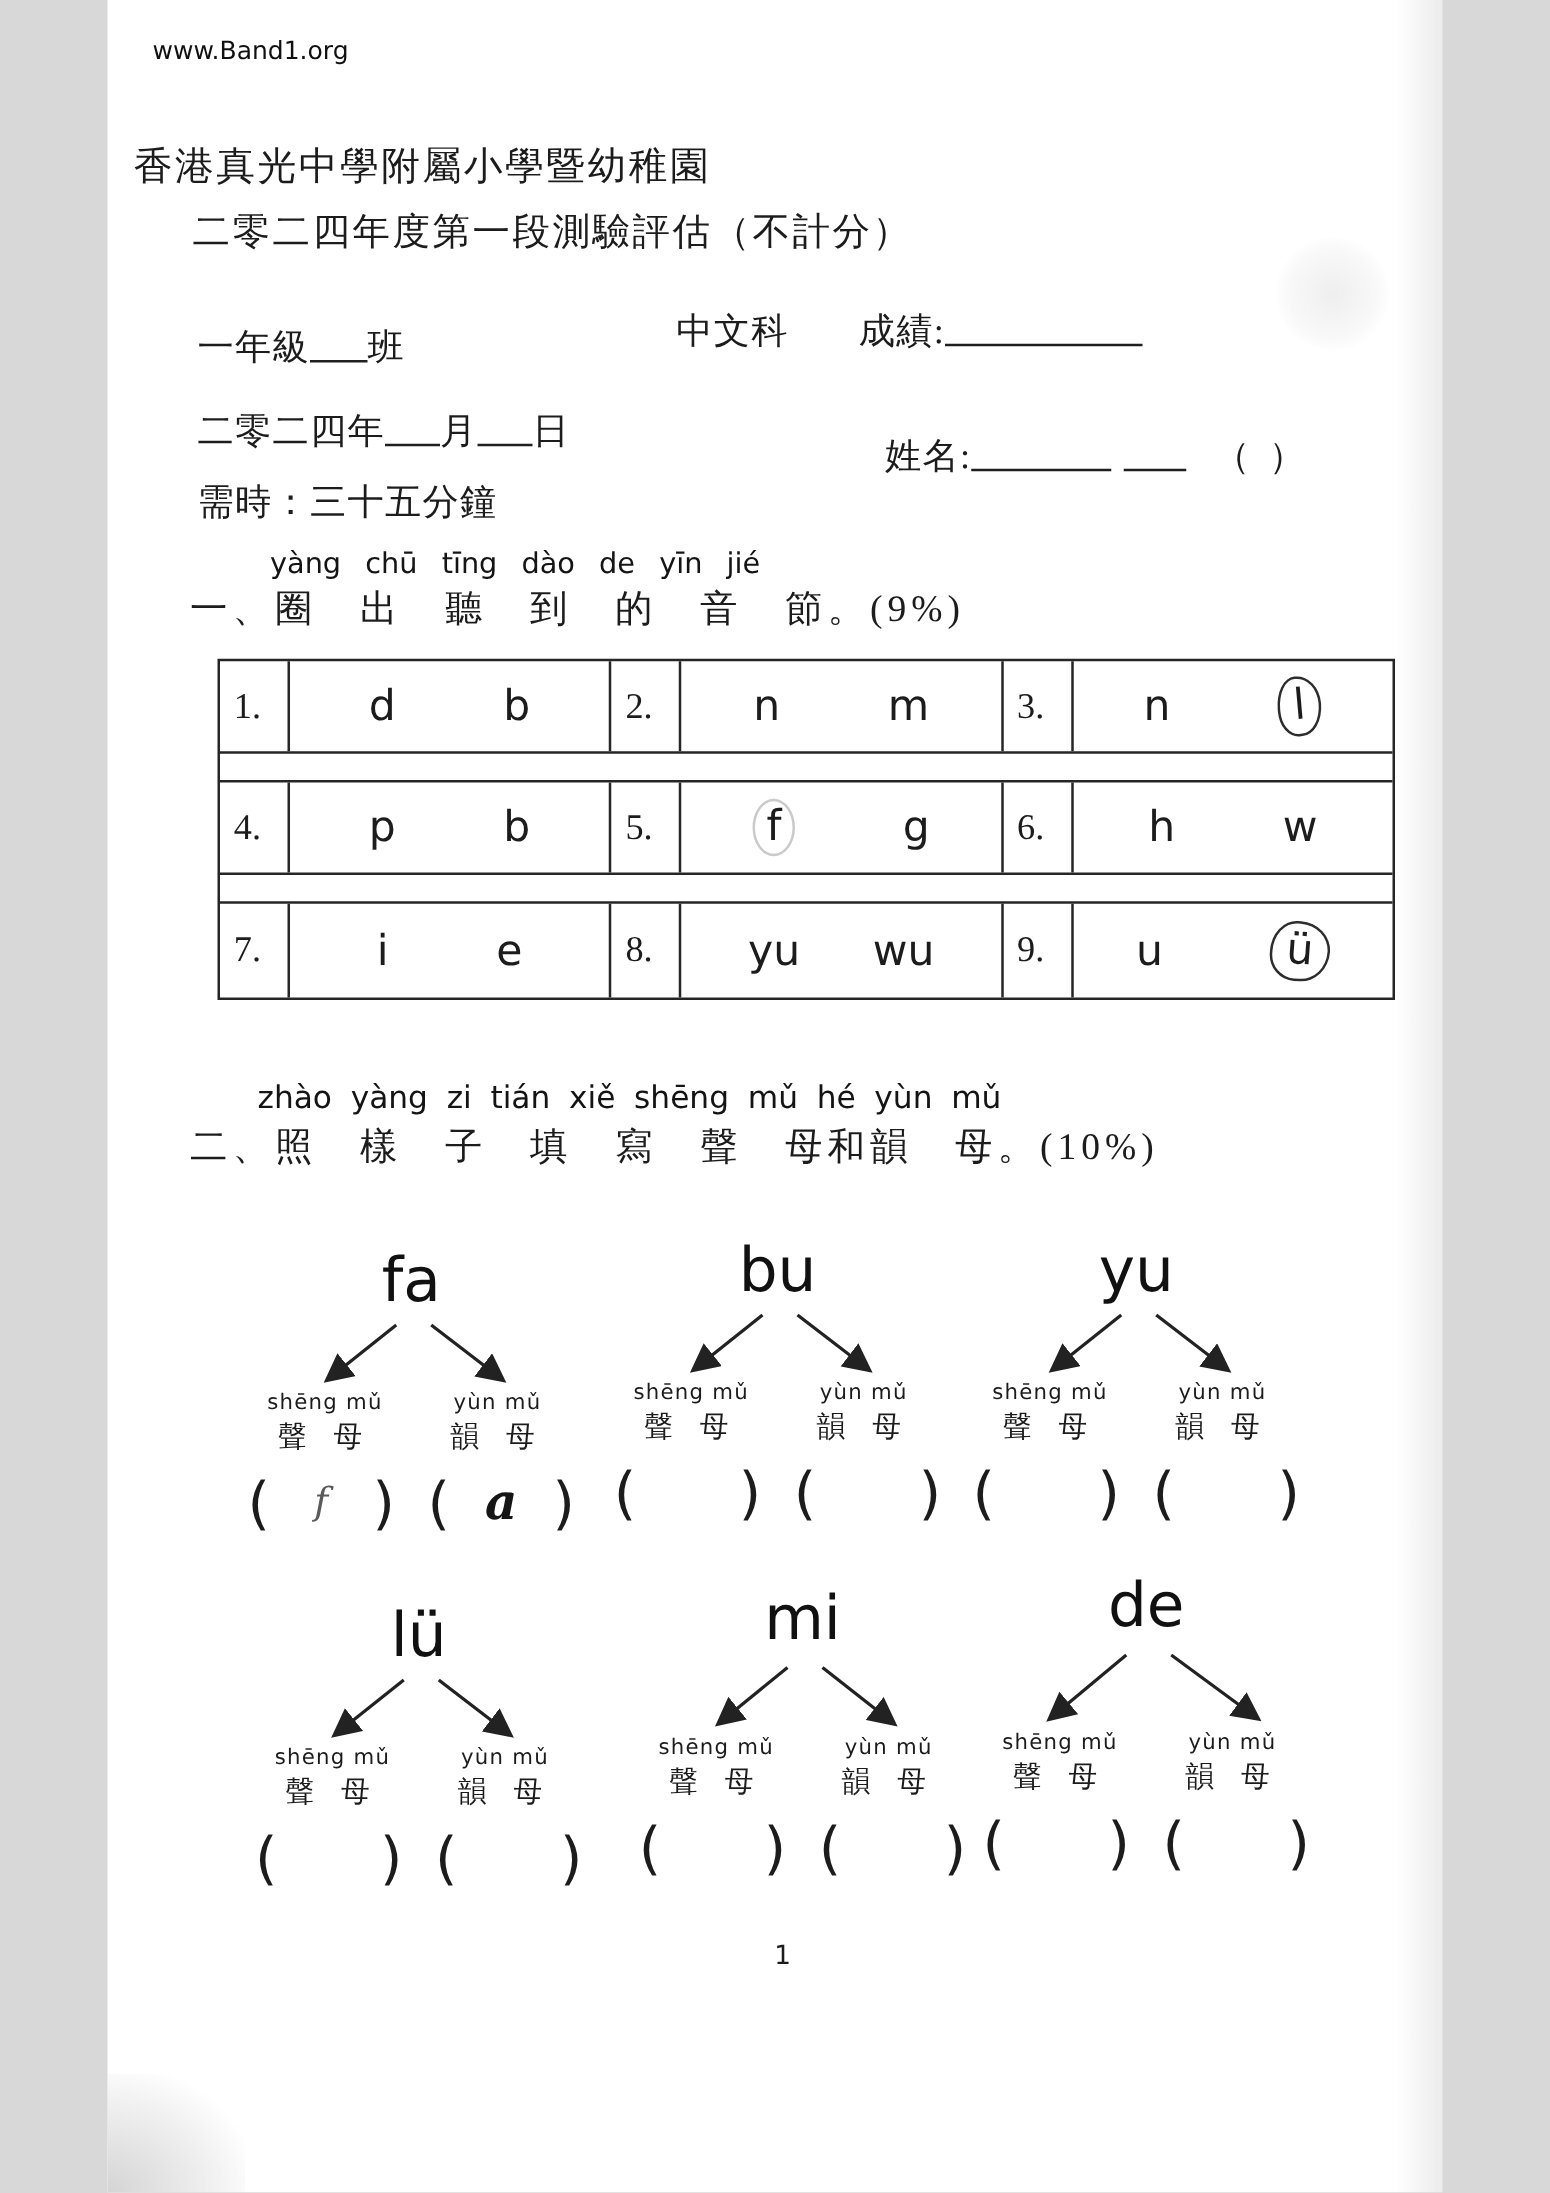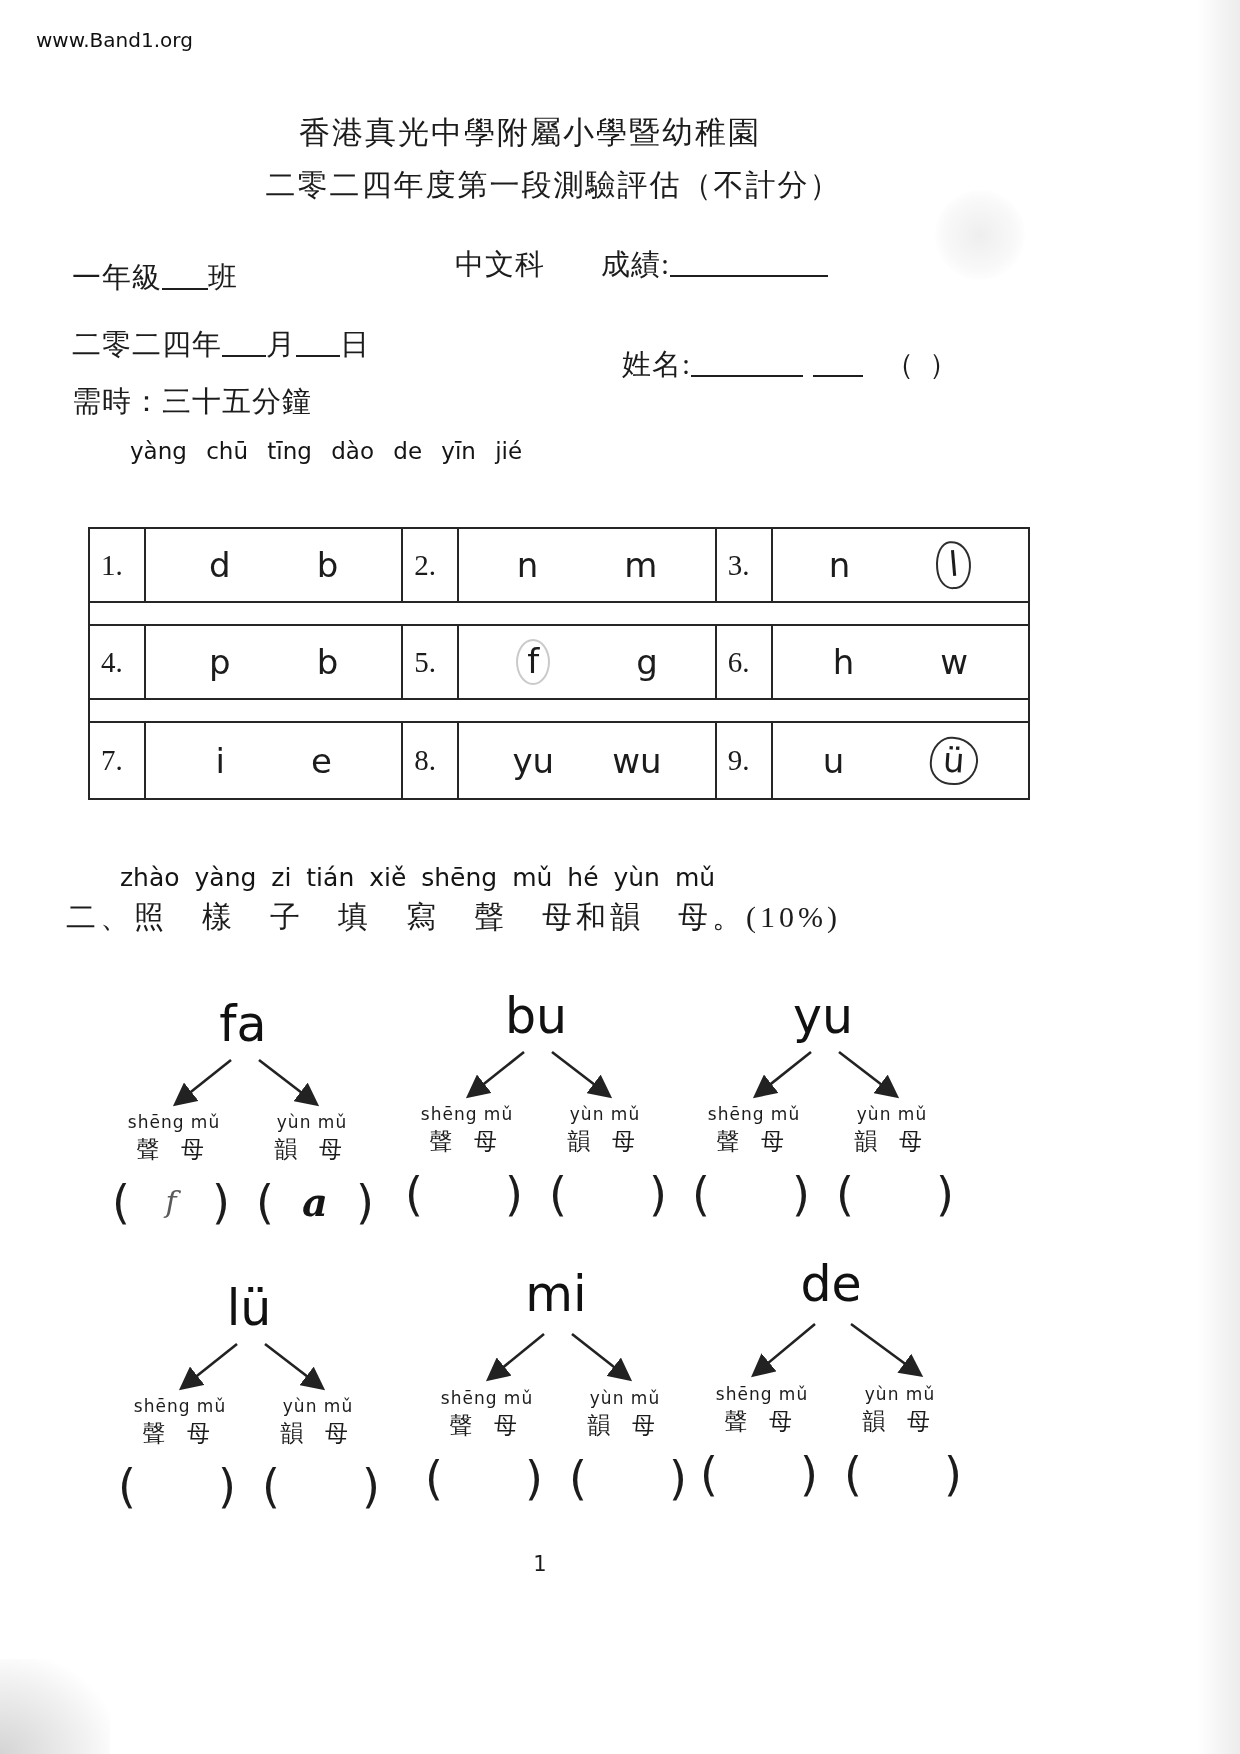--- a/index.html
+++ b/index.html
@@ -1,28 +1,28 @@
 <!DOCTYPE html>
 <html><head>
 <meta charset="utf-8">
 <style>
   * { margin:0; padding:0; box-sizing:border-box; }
   html,body { background:#d8d8d8; }
   .page {
-    position:relative; width:1240px; height:1754px; margin:0 auto;
+    position:relative; width:1068px; height:1754px; margin:0 auto;
     background:linear-gradient(to right,#ffffff 0%,#ffffff 96.5%,#ececec 100%);
     color:#1c1c1c; overflow:hidden;
   }
   .cjk { font-family:"Liberation Serif","DejaVu Serif",serif; }
   .lat { font-family:"DejaVu Sans","Liberation Sans",sans-serif; }
   .abs { position:absolute; }
 
   .watermark { left:36px; top:28px; font-size:20px; color:#101010; }
 
-  .title-wrap { left:0; top:112px; width:1060px; text-align:center; }
+  .title-wrap { left:0; top:112px; width:1060px; text-align:left;padding-left:21px; }
   .school-name { font-size:31px; letter-spacing:2px; }
   .exam-title  { font-size:30px; letter-spacing:2px; margin-top:11px;margin-left:47px; }
 
   .form-text { font-size:29px; letter-spacing:1px; }
   .blank { display:inline-block; border-bottom:2.5px solid #1f1f1f; height:1.05em; vertical-align:-3px; }
 
   .s-pinyin { font-size:23px; color:#141414; }
   .s-title  { font-size:30px; letter-spacing:4px; }
 
   
@@ -114,20 +114,21 @@
   <div class="abs form-text cjk" style="left:72px; top:325px;">
     <span>二零二四年</span><span class="blank" style="width:44px;"></span><span>月</span><span class="blank" style="width:44px;"></span><span>日</span>
   </div>
   <div class="abs form-text cjk" style="left:622px; top:325px;margin-top:20px;">
     <span>姓名:</span><span class="blank" style="width:112px;"></span><span style="display:inline-block;width:10px;"></span><span class="blank" style="width:50px;"></span><span style="display:inline-block;width:22px;"></span><span>（</span><span style="display:inline-block;width:14px;"></span><span>）</span>
   </div>
 
   <div class="abs form-text cjk" style="left:72px; top:382px;">需時：三十五分鐘</div>
 
   <div class="abs s-pinyin lat" style="left:130px; top:438px; word-spacing:12px;">yàng chū tīng dào de yīn jié</div>
+  <div class="abs s-title cjk" style="left:66px; top:467px;">一、圈　出　聽　到　的　音　節。(9%)</div>
 
   <div class="abs syl-table">
     <div class="t-row">
       <div class="t-num">1.</div>
       <div class="t-cell">
         <span>d</span>
         <span>b</span>
       </div>
       <div class="t-num">2.</div>
       <div class="t-cell">

